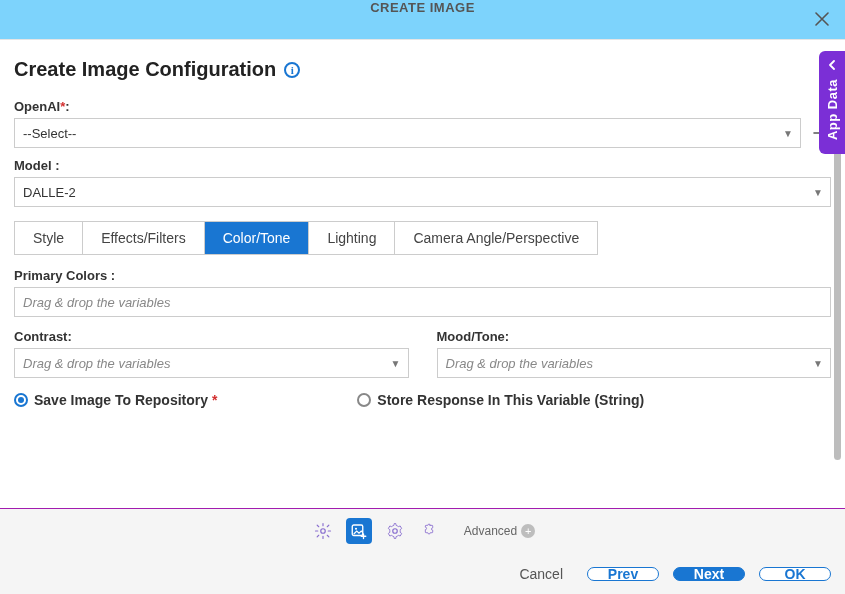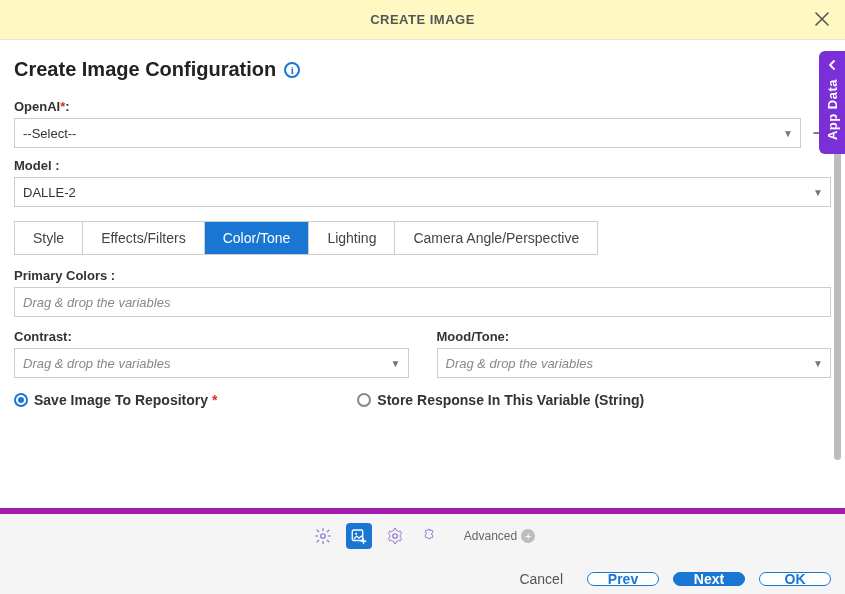--- a/index.html
+++ b/index.html
@@ -1,18 +1,18 @@
 <!DOCTYPE html>
 <html><head>
 <meta charset="utf-8">
 <style>
   * { box-sizing: border-box; margin: 0; padding: 0; }
   html, body { width: 845px; height: 594px; font-family: Arial, Helvetica, sans-serif; color: #333; background: #fff; overflow: hidden; }
   
-  .dlg-header { height: 40px; background: #fef9c3; border-bottom: 1px solid #e5e5e5; display: flex; align-items: center; justify-content: center; position: relative; }
+  .dlg-header { height: 40px; background: #7dd3fc; border-bottom: 1px solid #e5e5e5; display: flex; align-items: flex-start; justify-content: center; position: relative; }
   .dlg-title { font-size: 13px; font-weight: 600; color: #555; letter-spacing: .5px; }
   .dlg-close { position: absolute; right: 12px; top: 8px; width: 22px; height: 22px; display: flex; align-items: center; justify-content: center; cursor: pointer; color: #555; font-size: 18px; }
   
   .body-wrap { position: absolute; top: 40px; left: 0; right: 0; bottom: 86px; display: block; }
   .content { padding: 18px 14px 0 14px; height: 100%; overflow: hidden; }
   .page-h { font-size: 20px; font-weight: 700; color: #222; display: flex; align-items: center; gap: 8px; margin-bottom: 18px; }
   .info-icon { width: 16px; height: 16px; border: 2px solid #1976d2; border-radius: 50%; display: inline-flex; align-items: center; justify-content: center; font-size: 11px; color: #1976d2; font-weight: 700; font-family: serif; }
   .label { font-size: 13px; font-weight: 700; color: #333; margin-bottom: 4px; display: block; }
   .req { color: #d32f2f; }
   .row { margin-bottom: 14px; }
@@ -43,21 +43,21 @@
   .radio-row { display: flex; gap: 28px; margin-top: 6px; }
   .radio-opt { display: flex; align-items: center; gap: 6px; font-size: 14px; font-weight: 600; color: #333; cursor: pointer; }
   .radio { width: 14px; height: 14px; border: 2px solid #888; border-radius: 50%; display: inline-flex; align-items: center; justify-content: center; }
   .radio.checked { border-color: #1976d2; }
   .radio.checked::after { content: ""; width: 6px; height: 6px; background: #1976d2; border-radius: 50%; }
   
   .side-tab { position: fixed; right: 0; top: 51px; width: 26px; background: #7b2fd6; color: #fff; border-top-left-radius: 6px; border-bottom-left-radius: 6px; display: flex; flex-direction: column; align-items: center; padding: 8px 0 14px 0; cursor: pointer; }
   .side-tab .chev { font-size: 12px; margin-bottom: 6px; }
   .side-tab .lbl { writing-mode: vertical-rl; transform: rotate(180deg); font-size: 13px; font-weight: 600; letter-spacing: .5px; }
   
-  .footer { position: absolute; left: 0; right: 0; bottom: 0; height: 86px; background: #f5f5f5; border-top: 6px solid #a21caf; }
+  .footer { position: absolute; left: 0; right: 0; bottom: 0; height: 86px; background: #f5f5f5; border-top: 1px solid #a21caf; }
   .tool-row { height: 44px; display: flex; align-items: center; justify-content: center; gap: 10px; }
   .tool-btn { width: 26px; height: 26px; display: flex; align-items: center; justify-content: center; border-radius: 4px; cursor: pointer; color: #8a6fcf; }
   .tool-btn.active { background: #1976d2; color: #fff; }
   .adv { display: flex; align-items: center; gap: 4px; font-size: 12px; color: #666; margin-left: 10px; cursor: pointer; }
   .adv .plus-circ { width: 14px; height: 14px; border-radius: 50%; background: #bdbdbd; color: #fff; font-size: 11px; display: inline-flex; align-items: center; justify-content: center; line-height: 1; }
   .btn-row { height: 42px; display: flex; align-items: center; justify-content: flex-end; gap: 14px; padding-right: 14px; }
   .btn-link { font-size: 14px; color: #555; cursor: pointer; padding: 8px 10px; }
   .btn { min-width: 72px; height: 14px; border-radius: 16px; border: 1px solid #1976d2; background: #fff; color: #1976d2; font-size: 14px; font-weight: 600; display: inline-flex; align-items: center; justify-content: center; padding: 4px 18px; cursor: pointer; }
   .btn.primary { background: #1976d2; color: #fff; }
   

